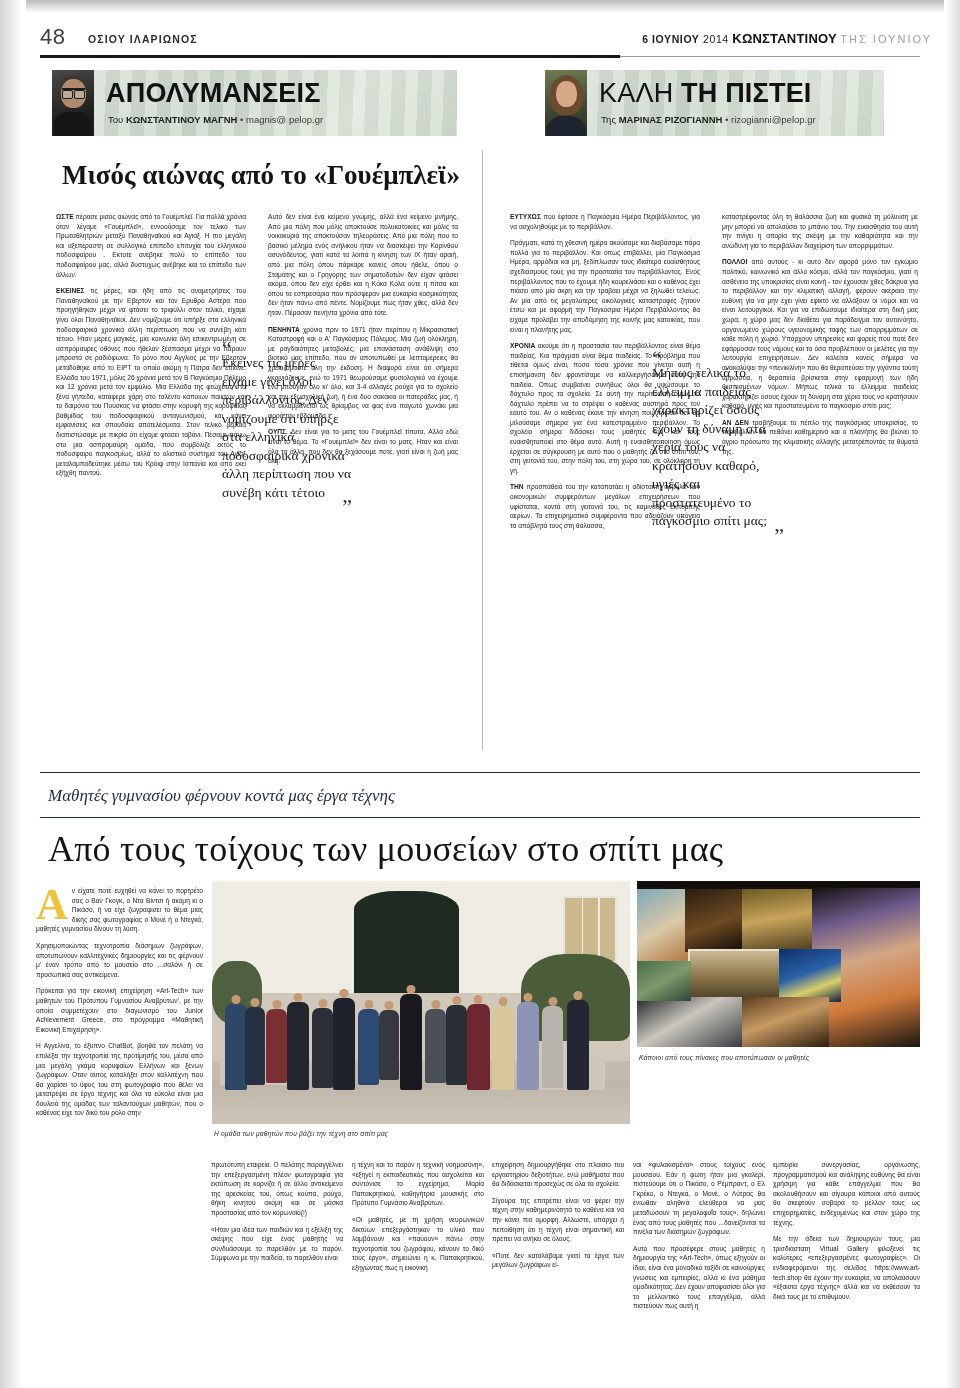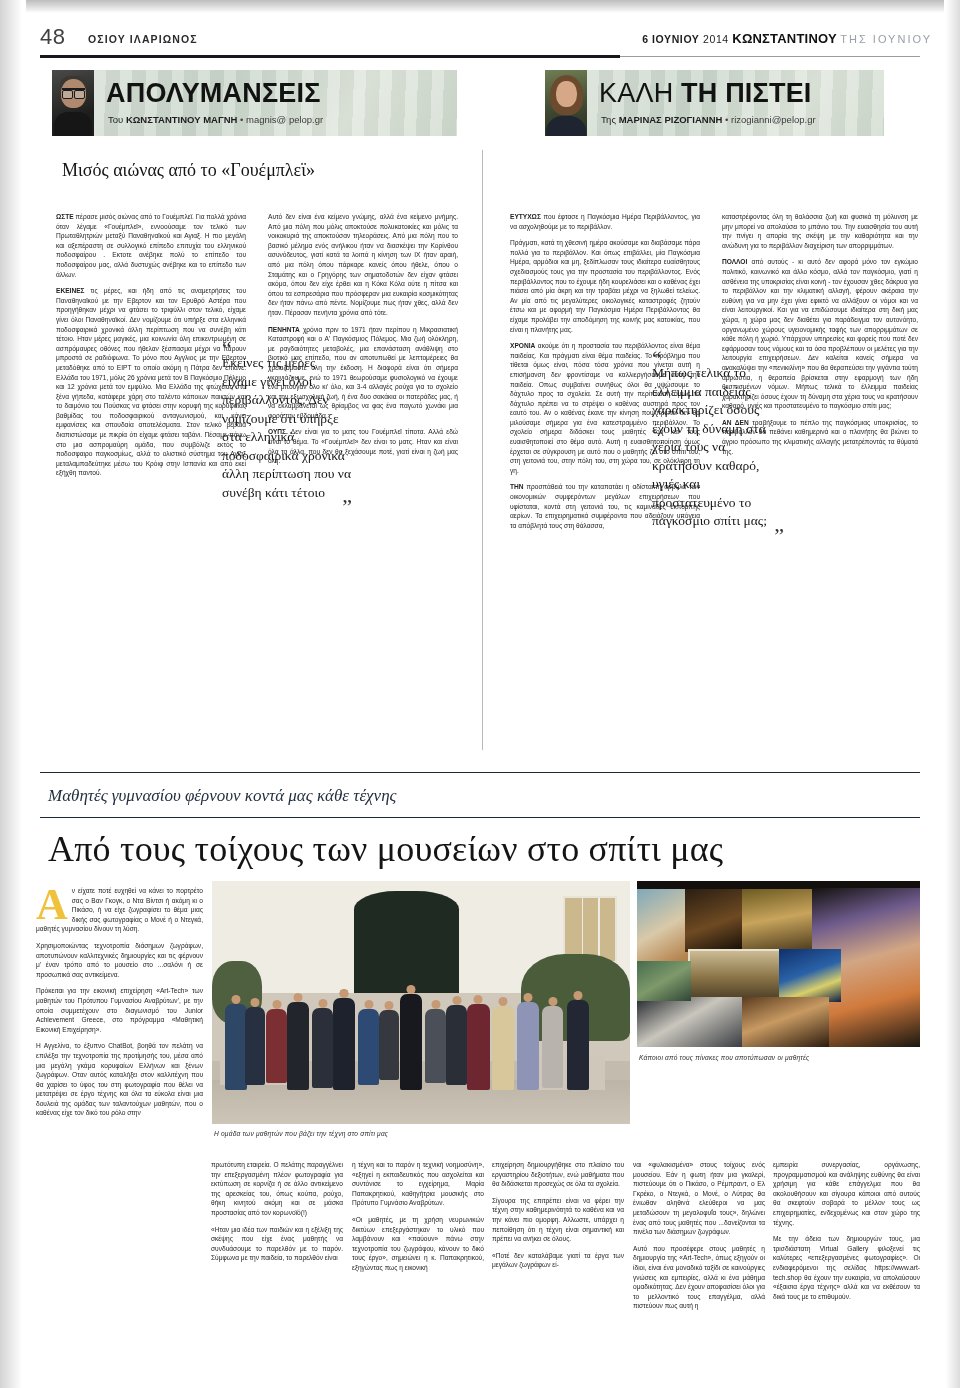--- a/index.html
+++ b/index.html
@@ -79,21 +79,21 @@
   .face-f .bg { position:absolute; inset:0; background:linear-gradient(170deg,#6f7d53 0%,#3d4630 60%,#27301f 100%); }
   .face-f .hair { position:absolute; left:5px; top:5px; width:33px; height:40px; border-radius:50% 50% 40% 40%;
         background:#6b4a2e; }
   .face-f .head { position:absolute; left:11px; top:11px; width:21px; height:26px; border-radius:46%;
         background:#d6a887; }
   .face-f .body { position:absolute; left:1px; bottom:0; width:40px; height:20px; border-radius:16px 16px 0 0;
         background:#1e2430; }
 
   
   .head-serif { font-family:"Liberation Serif", serif; color:#141414; font-weight:400; }
-  .hl1 { position:absolute; left:62px; top:160px; width:420px; font-size:18px; }
+  .hl1 { position:absolute; left:62px; top:160px; width:420px; font-size:27px;font-weight:bold; }
   .hl2 { position:absolute; left:518px; top:160px; width:420px; font-size:27px; }
 
   
   .col { position:absolute; font-size:6.6px; line-height:9.6px; text-align:justify;
          color:#222; font-family:"Liberation Sans", sans-serif; }
   .col p { margin:0 0 7px 0; }
   .col b { font-weight:800; }
 
   .divider-v { position:absolute; width:1px; background:#b9b9b9; }
 
@@ -235,21 +235,21 @@
 
   <div class="pq" style="left:652px; top:354px; width:132px;">
     <span class="mark">“</span>
     <span>Μήπως τελικά το έλλειμμα παιδείας χαρακτηρίζει όσους έχουν τη δύναμη στα χέρια τους να κρατήσουν καθαρό, υγιές και προστατευμένο το παγκόσμιο σπίτι μας;</span>
     <span class="mark close">”</span>
   </div>
 
   <div class="divider-v" style="left:482px; top:150px; height:600px;"></div>
 
   <div class="feat-rule" style="top:772px;"></div>
-  <div class="kicker" style="top:786px;">Μαθητές γυμνασίου φέρνουν κοντά μας κάθε τέχνης</div>
+  <div class="kicker" style="top:786px;">Μαθητές γυμνασίου φέρνουν κοντά μας έργα τέχνης</div>
   <div class="feat-rule" style="top:817px;"></div>
   <div class="feat-hl" style="top:828px;">Από τους τοίχους των μουσείων στο σπίτι μας</div>
 
   <div class="photo-students" style="left:212px; top:881px; width:418px; height:243px;">
     <div class="ps-sky"></div>
     <div class="ps-door"></div>
     <div class="ps-win">
         <i style="left:33%"></i>
         <i style="left:66%"></i>
       </div>

